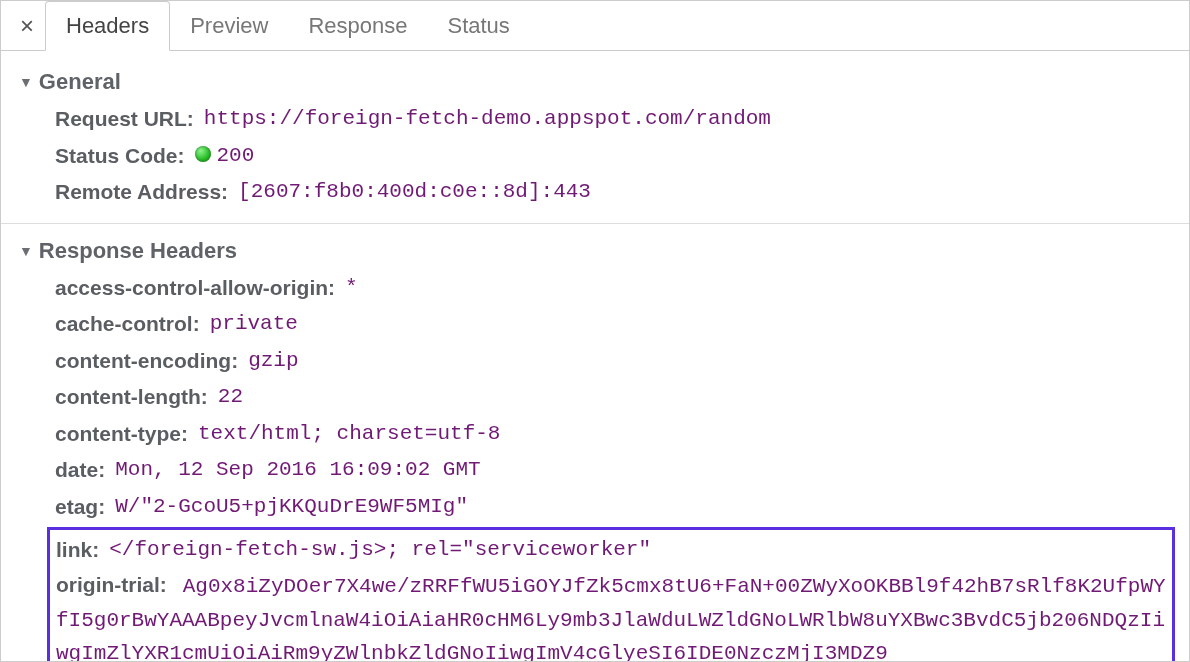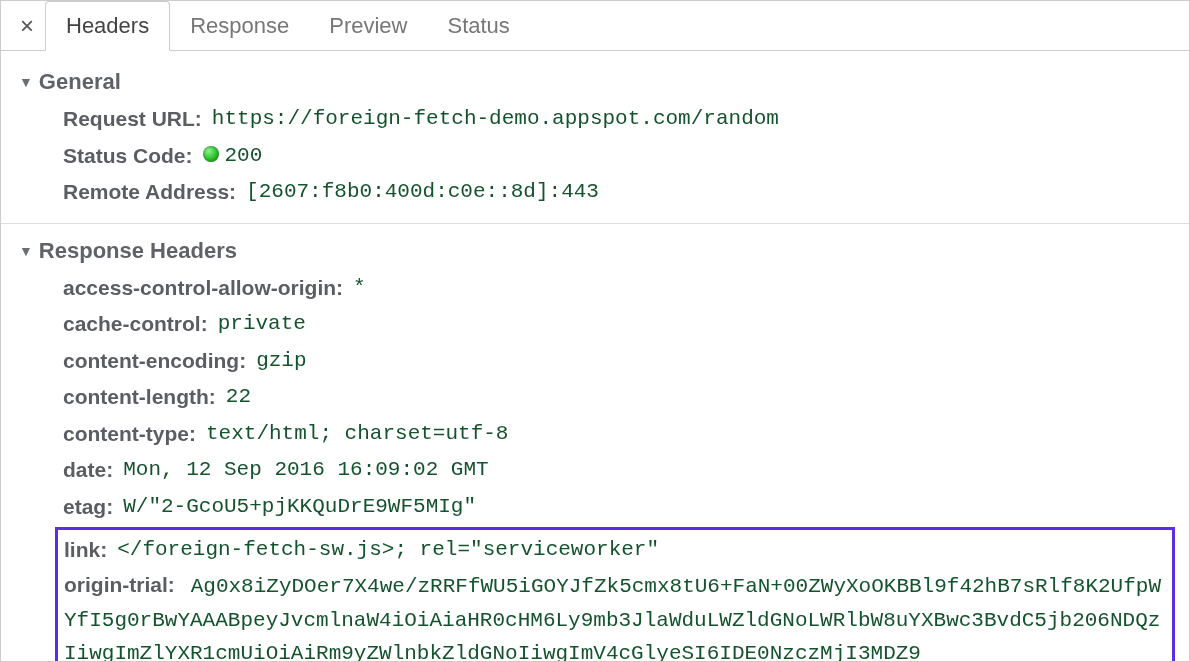--- a/index.html
+++ b/index.html
@@ -71,21 +71,21 @@
     font-size: 22px;
     cursor: pointer;
     user-select: none;
   }
   .section-header .tri {
     font-size: 14px;
     margin-right: 6px;
     color: #6b6f73;
   }
   .section-body {
-    padding: 0 0 8px 8px;
+    padding: 0 0 8px 0;
   }
   .section-body + .section-divider {}
   hr.section-divider {
     border: none;
     border-top: 1px solid #ddd;
     margin: 4px 0 4px 0;
   }
   .row {
     display: flex;
     align-items: flex-start;
@@ -94,21 +94,21 @@
     font-size: 21px;
   }
   .label {
     font-weight: 700;
     color: #5a5d61;
     margin-right: 10px;
     white-space: nowrap;
   }
   .value {
     font-family: ui-monospace, SFMono-Regular, Menlo, Consolas, "Courier New", monospace;
-    color: #14532d;
+    color: #701a75;
     word-break: break-all;
   }
   .status-dot {
     display: inline-block;
     width: 16px;
     height: 16px;
     border-radius: 50%;
     background: radial-gradient(circle at 35% 30%, #8df58d 0%, #2bbf2b 55%, #0f8f0f 100%);
     box-shadow: inset 0 0 3px rgba(0,0,0,0.4);
     vertical-align: -1px;
@@ -137,22 +137,22 @@
   }
 </style>
 </head>
 <body>
 
 <div class="panel">
 
   <div class="tabbar">
     <div class="close-btn">×</div>
     <div class="tab active">Headers</div>
+    <div class="tab">Preview</div>
     <div class="tab">Response</div>
-    <div class="tab">Preview</div>
     <div class="tab">Status</div>
   </div>
 
   <div class="content">
 
     <div class="section-header">
       <span class="tri">▼</span>
       <span>General</span>
     </div>
     <div class="section-body">

